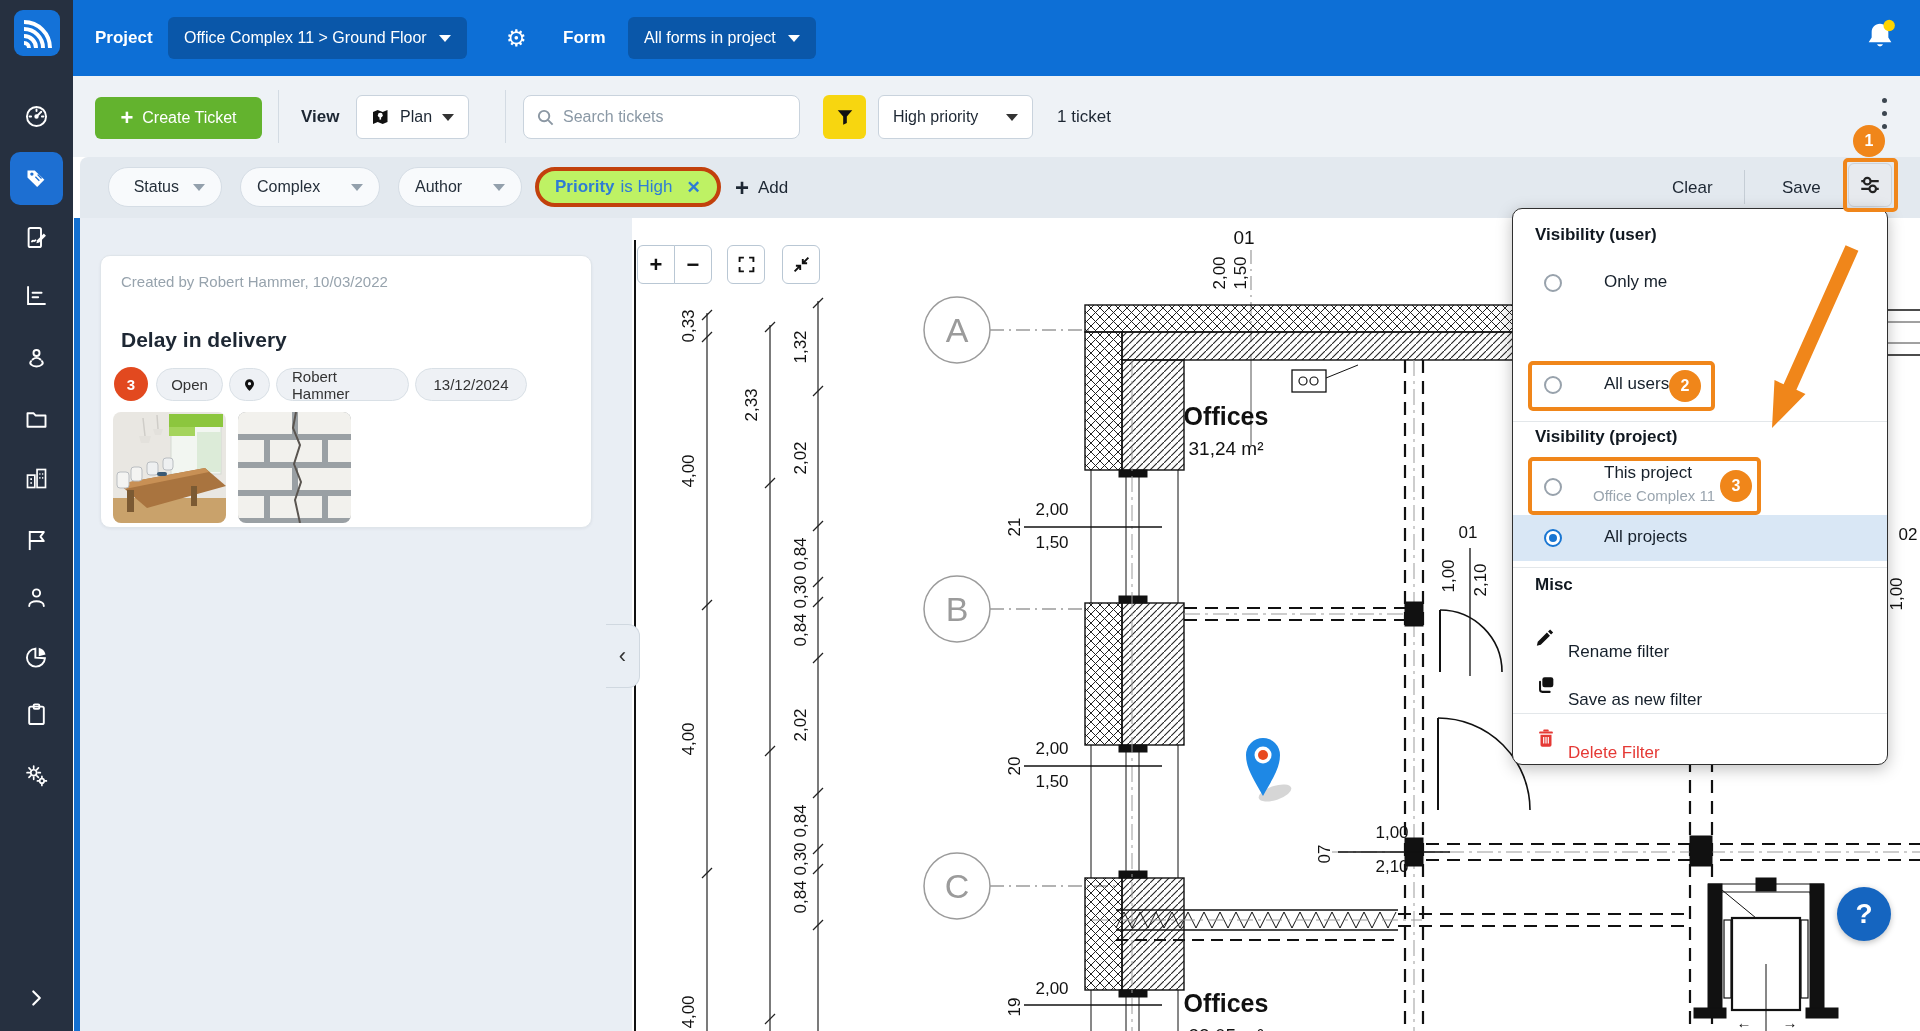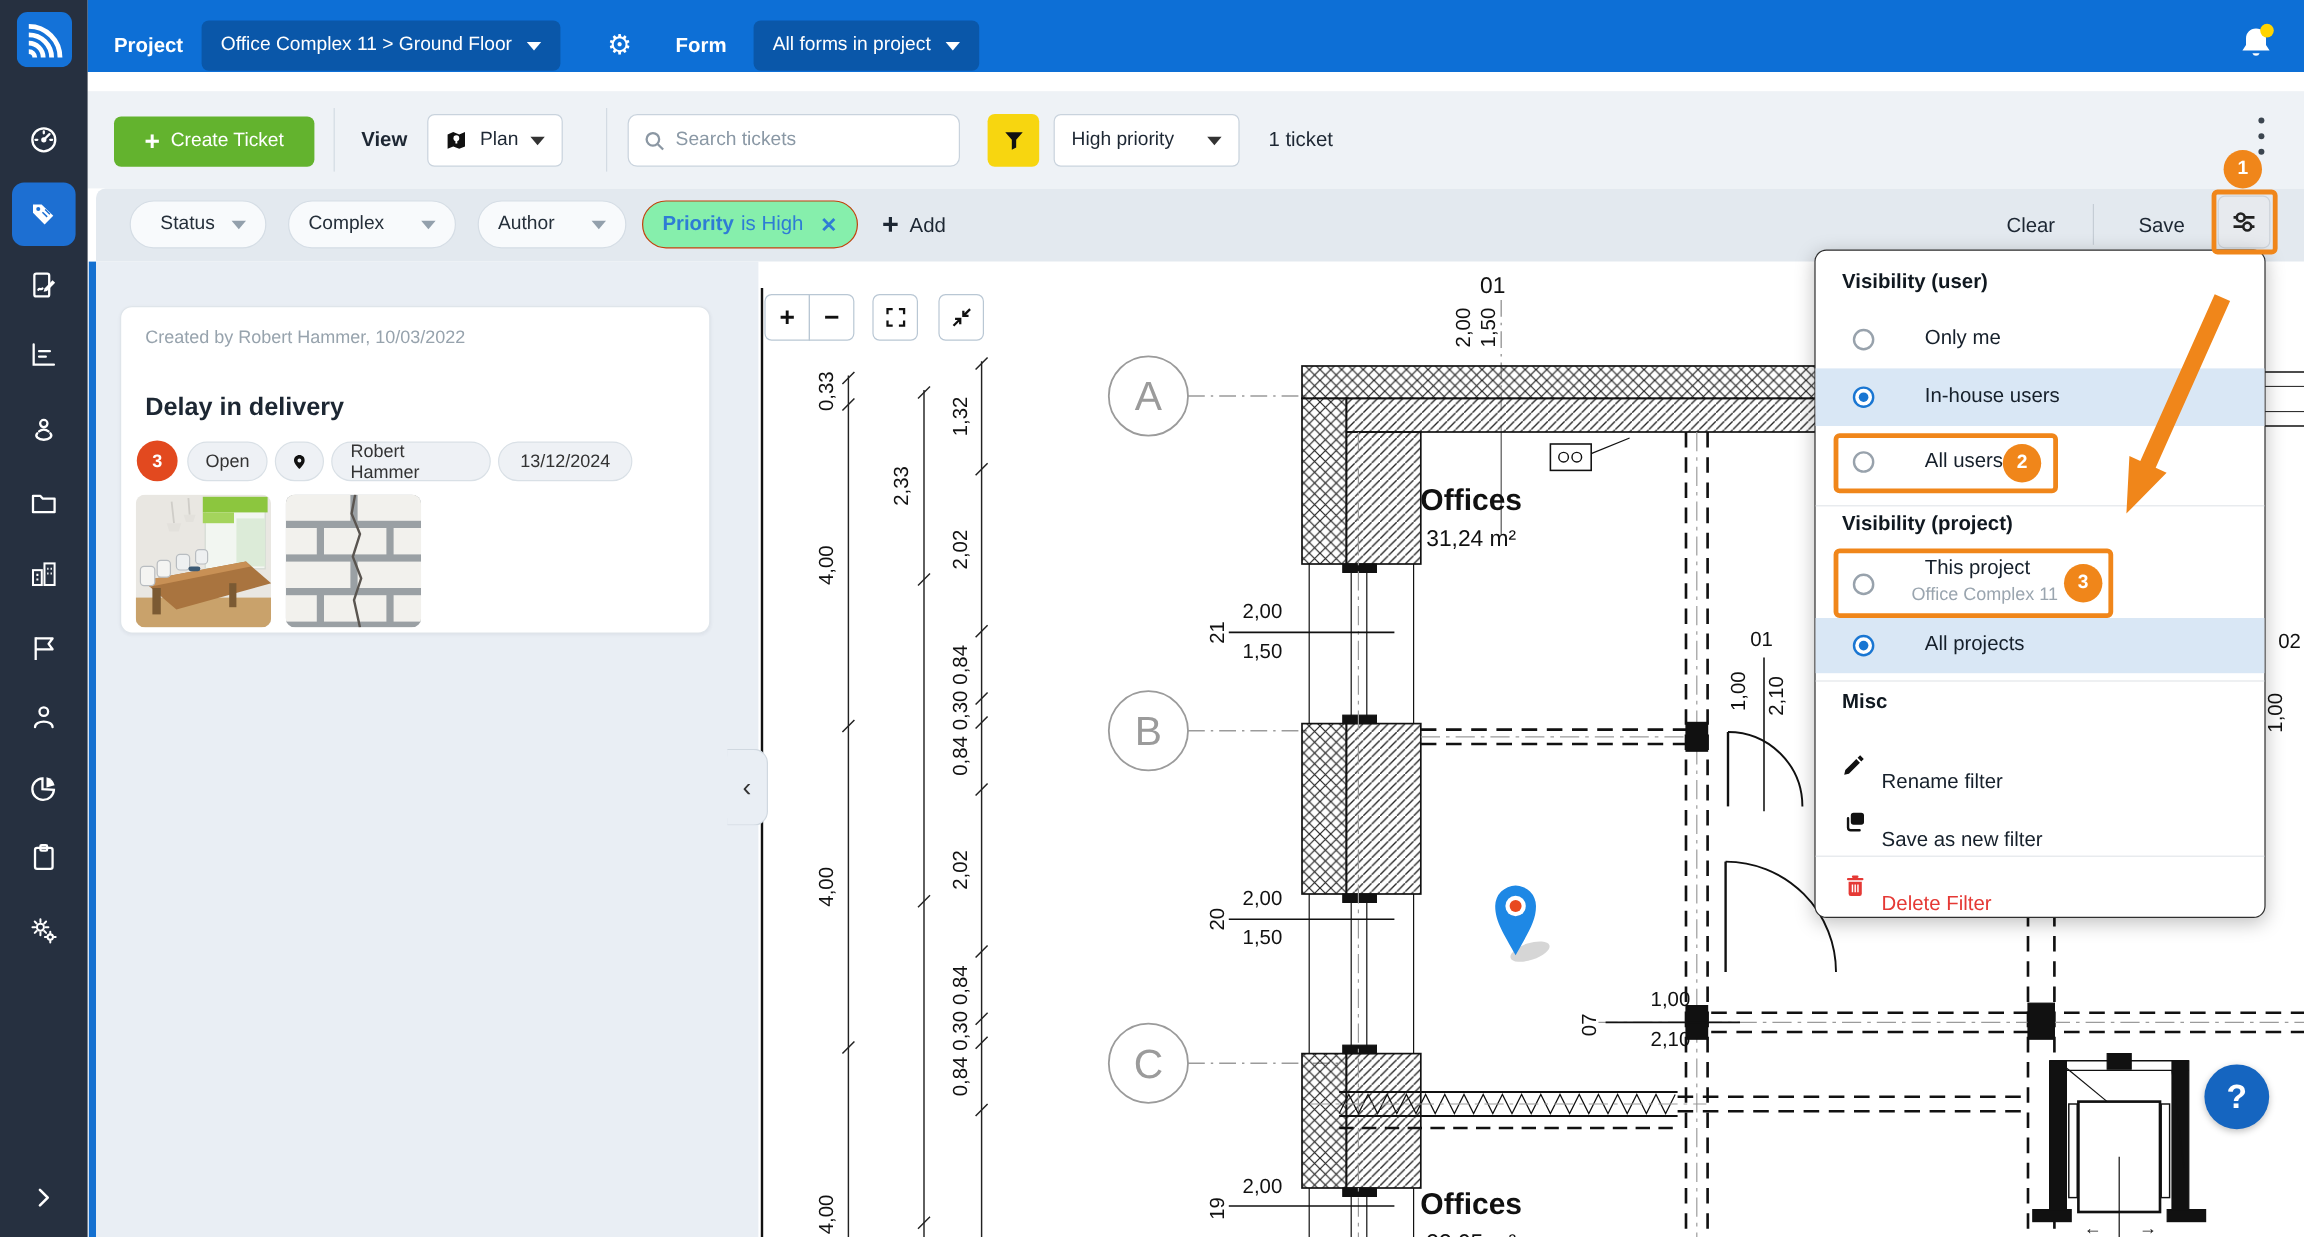--- a/index.html
+++ b/index.html
@@ -4,21 +4,21 @@
 <style>
   * { margin:0; padding:0; box-sizing:border-box; }
   html,body { width:1920px; height:1031px; overflow:hidden; font-family:"Liberation Sans",sans-serif; background:#fff; }
   .abs { position:absolute; }
   
   #sidebar { left:0; top:0; width:73px; height:1031px; background:var(--sidebar_bg); z-index:10; }
   .side-ic { left:23px; width:27px; height:27px; }
   .side-ic svg { width:27px; height:27px; }
   #side-active { left:10px; top:152px; width:53px; height:53px; background:var(--sidebar_active); border-radius:10px; }
   
-  #header { left:73px; top:0; width:1847px; height:60px; background:var(--header_blue); z-index:9; }
+  #header { left:73px; top:0; width:1847px; height:76px; background:var(--header_blue); z-index:9; }
   .hdr-label { color:#fff; font-weight:bold; font-size:17px; line-height:76px; }
   .hdr-pill { background:var(--pill_dark_blue); border-radius:6px; color:#fff; font-size:16px; height:42px; top:17px; display:flex; align-items:center; padding:0 16px; gap:12px; }
   .caret-w { width:0; height:0; border-left:6px solid transparent; border-right:6px solid transparent; border-top:7px solid #fff; }
   .caret-d { width:0; height:0; border-left:6px solid transparent; border-right:6px solid transparent; border-top:7px solid #333; }
   .caret-g { width:0; height:0; border-left:6px solid transparent; border-right:6px solid transparent; border-top:7px solid #93a0ac; }
   
   #toolbar { left:73px; top:76px; width:1847px; height:81px; background:var(--toolbar_bg); z-index:8; }
   #btn-create { left:22px; top:21px; width:167px; height:42px; background:var(--green); border:none; border-radius:6px; color:#fff; font-size:16px; cursor:pointer; display:flex; align-items:center; justify-content:center; gap:9px; }
   #btn-create .plus { font-size:22px; font-weight:bold; line-height:1; }
   .tb-divider { top:14px; width:1px; height:53px; background:#d3dbe3; }
@@ -26,21 +26,21 @@
   .tb-pill { background:#fff; border:1px solid #c9d3dd; border-radius:6px; height:44px; top:19px; display:flex; align-items:center; gap:10px; padding:0 14px; font-size:16px; color:#1d2733; }
   #search-box { left:450px; top:19px; width:277px; height:44px; background:#fff; border:1px solid #c9d3dd; border-radius:8px; display:flex; align-items:center; padding:0 12px; gap:8px; }
   #search-box input { border:none; outline:none; font-size:16px; color:#3a4652; width:210px; font-family:"Liberation Sans",sans-serif; background:transparent; }
   #search-box input::placeholder { color:#8a98a5; }
   #btn-funnel { left:750px; top:19px; width:43px; height:44px; background:var(--yellow); border:none; border-radius:6px; cursor:pointer; display:flex; align-items:center; justify-content:center; }
   #ticket-count { left:984px; top:0; font-size:17px; color:#1d2733; line-height:81px; }
   .kebab { width:5px; height:5px; border-radius:50%; background:#3c4650; left:1809px; }
   
   #filterbar { left:80px; top:157px; width:1840px; height:61px; background:var(--filterbar_bg); z-index:8; border-radius:8px 0 0 0; }
   .f-pill { background:#f8fafc; border:1px solid #d5dde5; border-radius:20px; height:40px; top:10px; display:flex; align-items:center; gap:14px; padding:0 16px; font-size:16px; color:#252f3a; }
-  #chip-active { left:455px; top:10px; height:40px; background:#86efac; border:1px solid #c2410c; border-radius:20px; display:flex; align-items:center; gap:6px; padding:0 16px; font-size:17px; color:var(--link_blue); }
+  #chip-active { left:455px; top:10px; height:40px; background:#bef264; border:4px solid #c2410c; border-radius:20px; display:flex; align-items:center; gap:6px; padding:0 16px; font-size:17px; color:var(--link_blue); }
   #chip-active b { font-weight:bold; }
   #chip-x { font-weight:bold; margin-left:8px; cursor:pointer; }
   #add-btn { left:655px; top:0; height:61px; display:flex; align-items:center; gap:9px; font-size:17px; color:#1d2733; cursor:pointer; }
   #add-btn .plus { font-size:24px; font-weight:bold; }
   .f-right { font-size:17px; color:#1d2733; line-height:61px; cursor:pointer; }
   #f-divider { left:1664px; top:13px; width:1px; height:34px; background:#c5cdd5; }
   #btn-sliders { left:1768px; top:6px; width:44px; height:44px; background:#e7eaee; border:1px solid #cdd2d8; border-radius:6px; cursor:pointer; display:flex; align-items:center; justify-content:center; }
   
   #accent-strip { left:74px; top:218px; width:6px; height:813px; background:var(--accent_strip); z-index:6; }
   #list-panel { left:80px; top:218px; width:552px; height:813px; background:var(--panel_bg); z-index:5; }
@@ -581,24 +581,20 @@
   </button>
 </div>
 
 <div id="menu" class="abs">
   <div class="abs m-header" style="top:16px">Visibility (user)</div>
 
   <div class="abs m-row" style="top:50px;height:48px">
     <span class="radio" style="top:15px"></span>
     <span class="m-label" style="top:13px">Only me</span>
   </div>
-  <div class="abs m-row sel" style="top:98px;height:48px">
-    <span class="radio sel" style="top:15px"></span>
-    <span class="m-label" style="top:13px">In-house users</span>
-  </div>
   <div class="abs m-row" style="top:146px;height:60px">
     <span class="radio" style="top:21px"></span>
     <span class="m-label" style="top:19px">All users</span>
   </div>
   <div class="abs ann-box" style="left:15px;top:152px;width:187px;height:50px"></div>
   <div class="abs ann-badge" style="left:156px;top:161px">2</div>
 
   <div class="abs m-div" style="top:212px"></div>
   <div class="abs m-header" style="top:218px">Visibility (project)</div>
 

